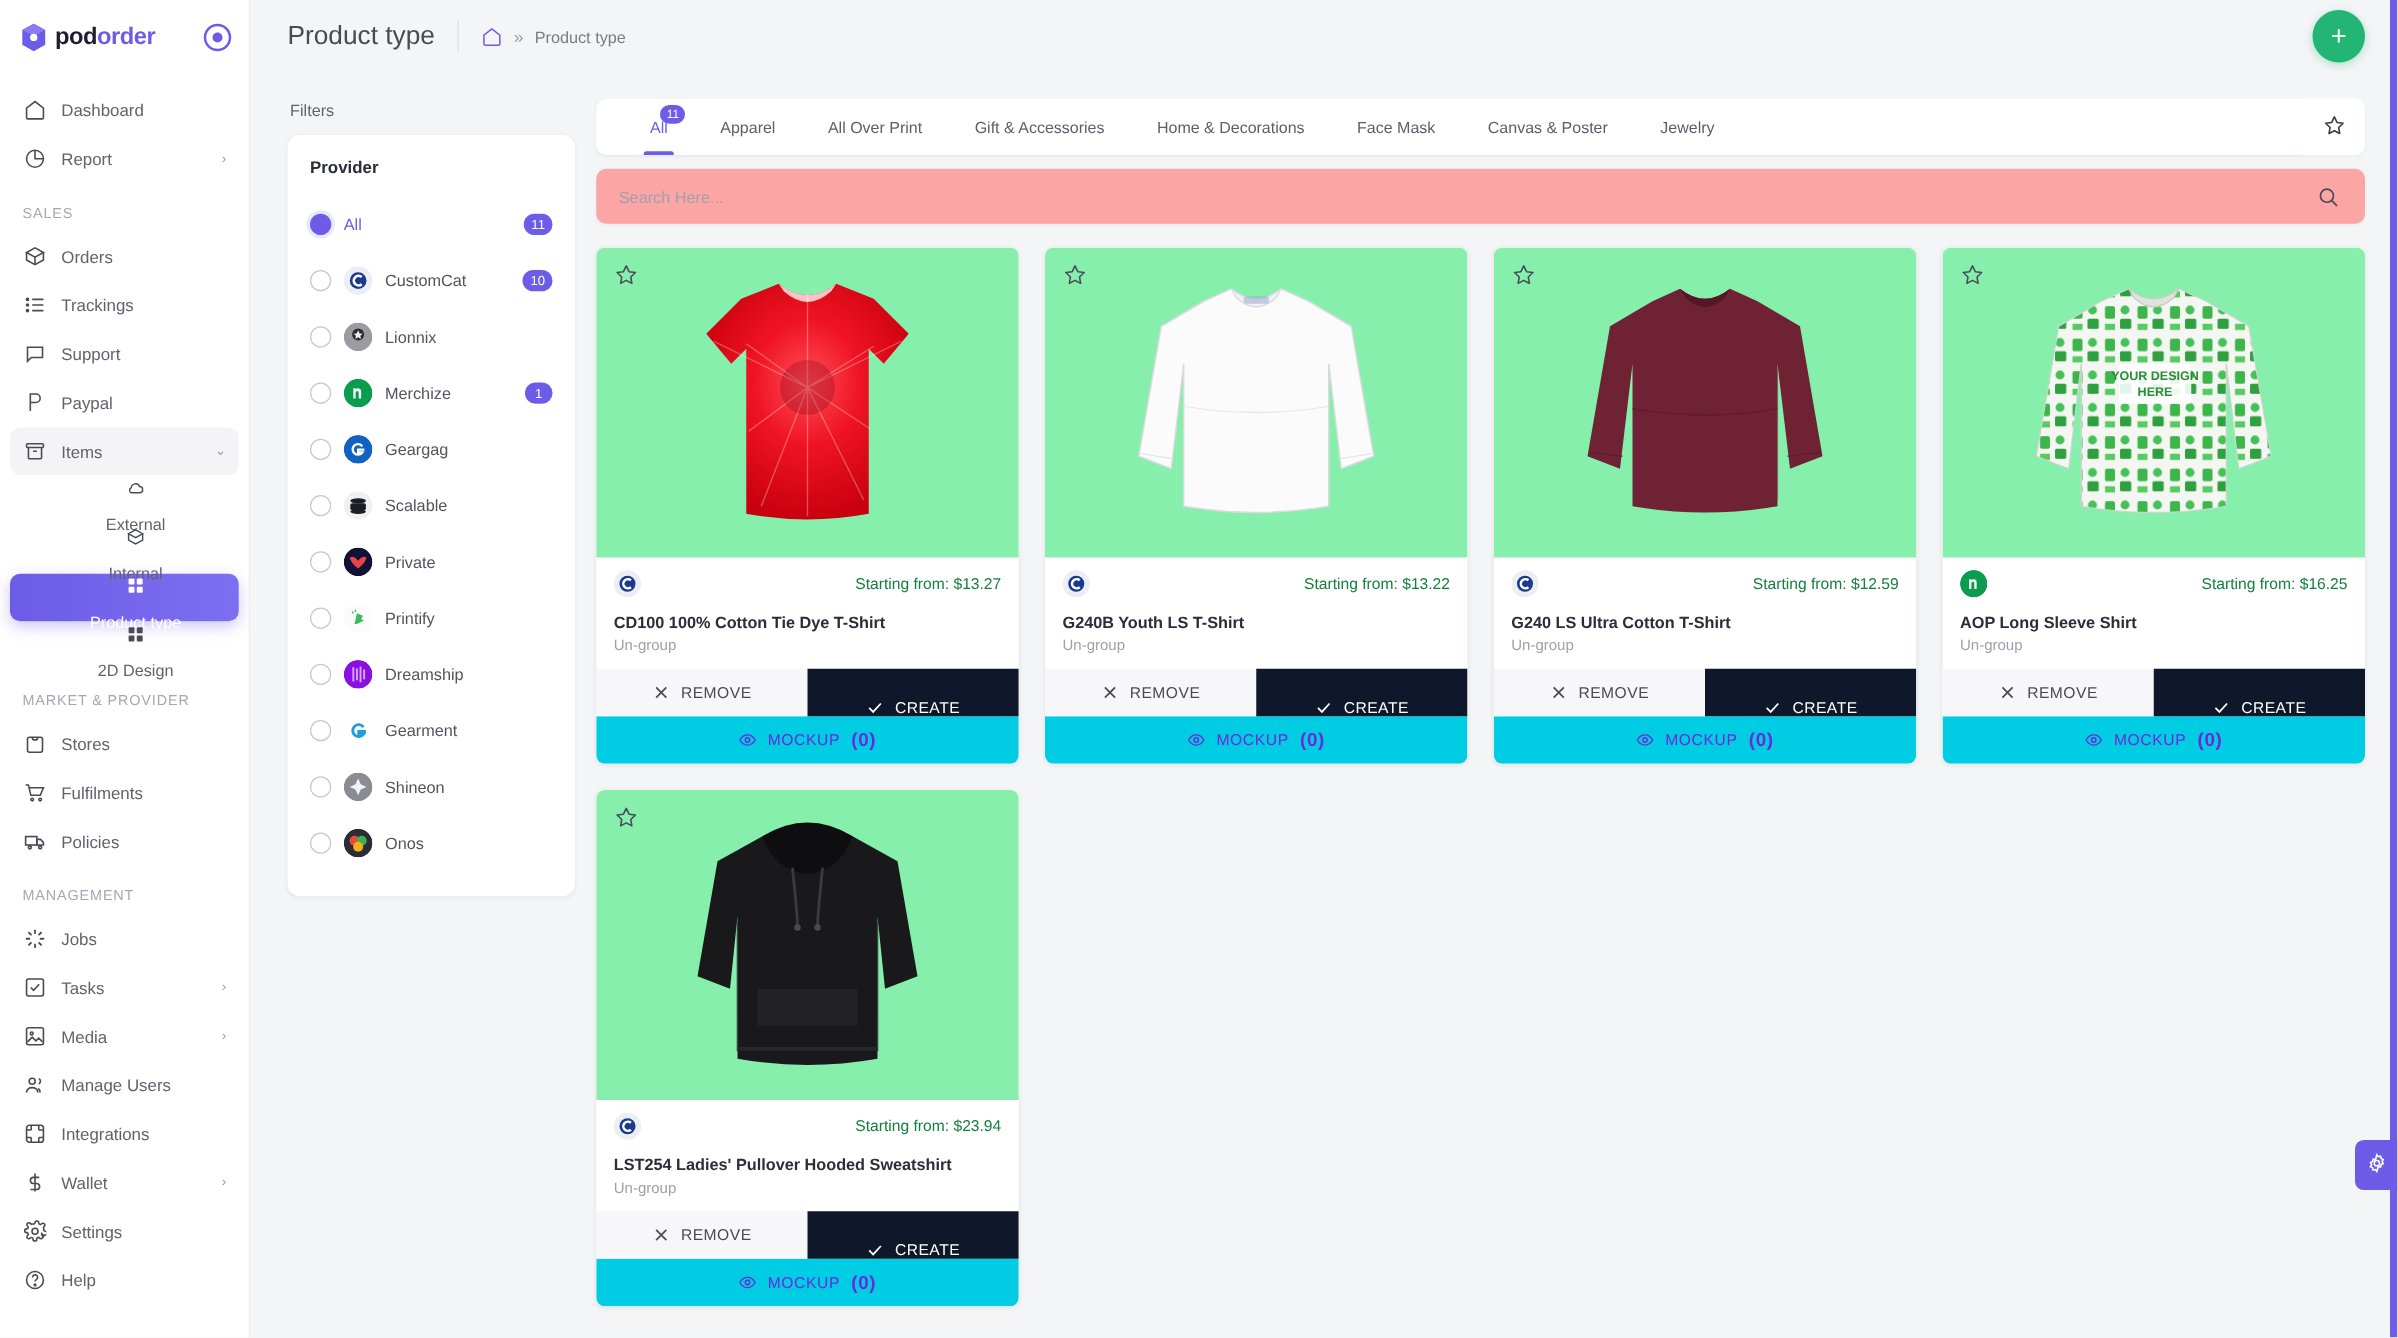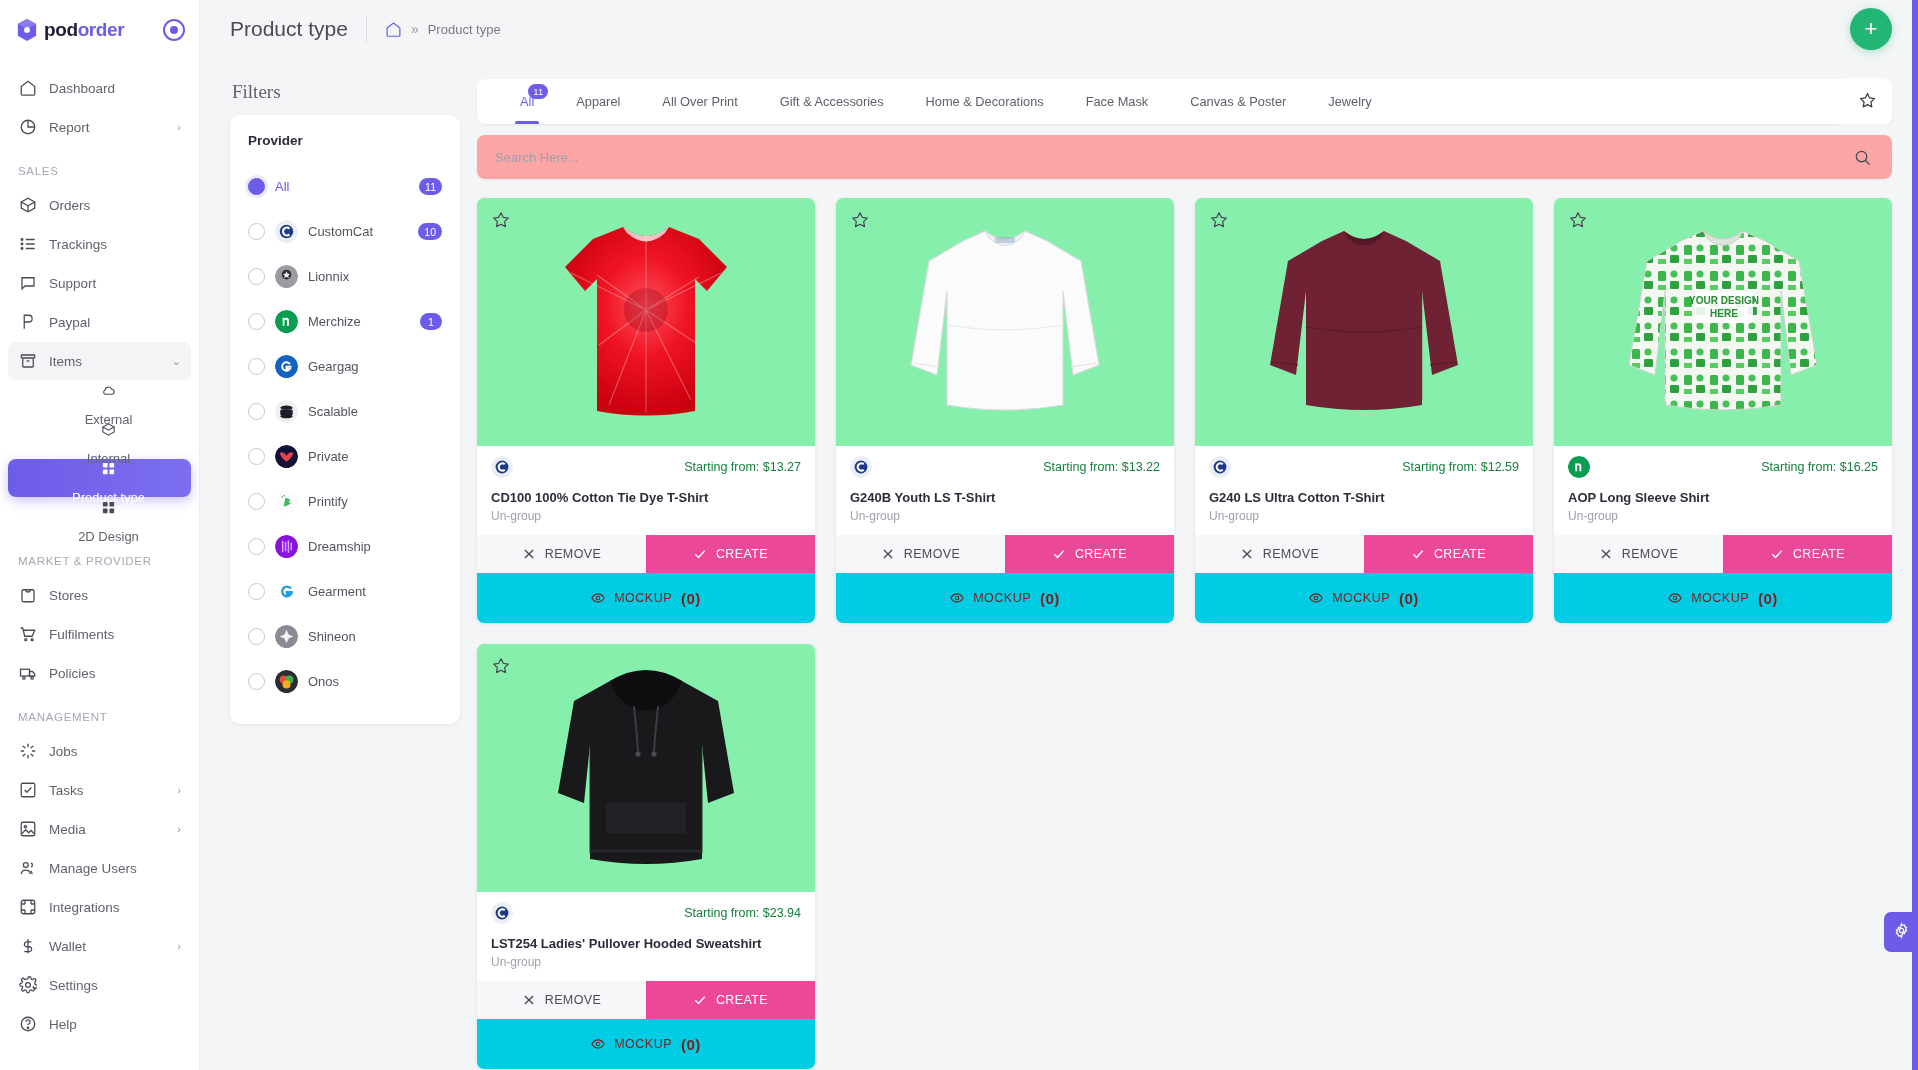--- a/index.html
+++ b/index.html
@@ -76,21 +76,21 @@
     margin-left: auto; width: 42px; height: 42px; border-radius: 50%;
     background: #22b573; color: #fff; border: none; cursor: pointer;
     display: flex; align-items: center; justify-content: center; font-size: 22px; font-weight: 300;
     box-shadow: 0 2px 8px rgba(34,181,115,.35);
   }
 
   .body-wrap { display: flex; padding: 0 26px 0 30px; height: calc(1070px - 58px); }
 
   
   .filters-col { width: 230px; flex: 0 0 230px; }
-  .filters-label { font-size: 19px; color: #62626e; padding: 23px 0 12px 2px; font-family: Liberation Serif, serif; }
+  .filters-label { font-size: 13px; color: #62626e; padding: 23px 0 12px 2px; }
   .filter-card {
     background: #fff; border-radius: 10px; padding: 18px 18px 20px 18px;
     box-shadow: 0 1px 4px rgba(30,30,60,.07);
   }
   .filter-head { font-size: 13.5px; font-weight: 700; color: #2c2c3a; margin-bottom: 16px; }
   .prov-row { display: flex; align-items: center; gap: 10px; height: 45px; cursor: pointer; }
   .radio {
     width: 17px; height: 17px; border-radius: 50%; border: 1.6px solid #c7c7d4;
     flex: 0 0 17px; background: #fff;
   }
@@ -174,23 +174,23 @@
   .meta-price { margin-left: auto; font-size: 12.5px; color: #15803d; }
   .card-name { font-size: 13px; font-weight: 700; color: #2c2c3a; margin-top: 8px; }
   .card-group { font-size: 12px; color: #a0a0ad; margin-top: 4px; }
   .card-actions { display: flex; height: 38px; }
   .btn-remove, .btn-create {
     flex: 1; display: flex; align-items: center; justify-content: center; gap: 9px;
     font-size: 12.5px; letter-spacing: .4px; border: none; cursor: pointer;
     font-family: "Liberation Sans", sans-serif;
   }
   .btn-remove { background: #f7f7f9; color: #4a4a57; }
-  .btn-create { background: #ec4899; color: #fff; }
+  .btn-create { background: #0f172a; color: #fff; align-items: flex-end; }
   .btn-mockup {
-    width: 100%; height: 50px; background: #00cde3; color: #7f1d1d; border: none;
+    width: 100%; height: 38px; background: #00cde3; color: #6d28d9; border: none;
     display: flex; align-items: center; justify-content: center; gap: 9px;
     font-size: 12.5px; letter-spacing: .5px; cursor: pointer;
     font-family: "Liberation Sans", sans-serif;
   }
   .btn-mockup .cnt { font-size: 15px; font-weight: 700; }
   .ic16 { width: 14px; height: 14px; display: block; }
 
   .settings-fab {
     position: absolute; right: 0; bottom: 118px;
     width: 34px; height: 40px; background: #6c5ce7; color: #fff;

